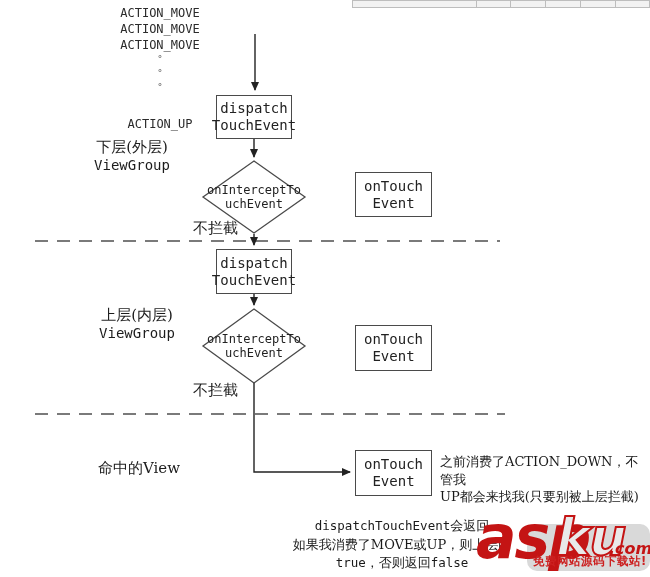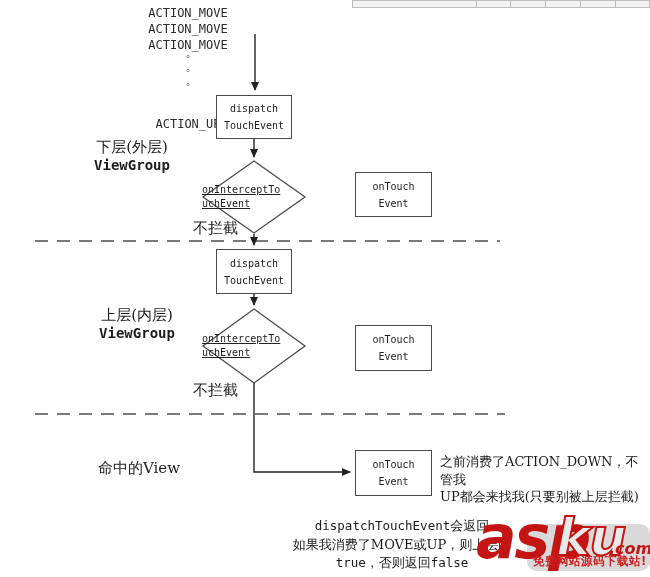--- a/index.html
+++ b/index.html
@@ -8,47 +8,47 @@
     font-family:"DejaVu Serif","Liberation Serif",serif;color:#1a1a1a;
   }
   svg.wires{position:absolute;left:0;top:0;width:650px;height:577px;pointer-events:none;}
 
   
   .top-strip{position:absolute;left:352px;top:0;width:296px;height:6px;
     background:#f2f2f2;border:1px solid #bdbdbd;}
   .top-strip .div{position:absolute;top:0;width:1px;height:6px;background:#bdbdbd;}
 
   
-  .evt{position:absolute;left:140px;width:96px;text-align:center;
+  .evt{position:absolute;left:112px;width:96px;text-align:center;
     font-family:"DejaVu Sans Mono","Liberation Mono",monospace;font-size:12px;color:#2b2b2b;}
   .evt-moves{top:5px;line-height:16px;}
   .evt-dots{top:52px;line-height:14px;font-size:9px;color:#555;}
   .evt-up{top:93px;margin-top:24px;}
 
   
   .node{position:absolute;background:#fff;border:1.5px solid #4a4a4a;
     display:flex;flex-direction:column;align-items:center;justify-content:center;
-    font-family:"DejaVu Sans Mono","Liberation Mono",monospace;font-size:10px;
+    font-family:"DejaVu Sans Mono","Liberation Mono",monospace;font-size:14px;
     line-height:17px;color:#222;text-align:center;}
   .b-dispatch1{left:216px;top:95px;width:74px;height:42px;}
   .b-ontouch1{left:355px;top:172px;width:75px;height:43px;}
   .b-dispatch2{left:216px;top:249px;width:74px;height:43px;}
   .b-ontouch2{left:355px;top:325px;width:75px;height:44px;}
   .b-ontouch3{left:355px;top:450px;width:75px;height:44px;}
 
   
-  .dtext{position:absolute;left:202px;width:104px;
-    font-family:"DejaVu Sans Mono","Liberation Mono",monospace;font-size:10px;
-    line-height:14px;color:#222;text-decoration:underline;}
+  .dtext{position:absolute;left:202px;width:104px;text-align:center;
+    font-family:"DejaVu Sans Mono","Liberation Mono",monospace;font-size:12px;
+    line-height:14px;color:#222;}
   .dtext1{top:183px;}
   .dtext2{top:332px;}
 
   
   .side{position:absolute;text-align:center;font-size:15px;line-height:18px;color:#1c1c1c;}
-  .side .mono{font-family:"DejaVu Sans Mono","Liberation Mono",monospace;font-size:14px;font-weight:bold;}
+  .side .mono{font-family:"DejaVu Sans Mono","Liberation Mono",monospace;font-size:14px;}
   .side-outer{left:76px;top:138px;width:112px;}
   .side-inner{left:86px;top:306px;width:102px;}
   .side-hit{left:88px;top:459px;width:102px;}
 
   .nointercept{position:absolute;font-size:15px;color:#1c1c1c;}
   .ni1{left:193px;top:219px;}
   .ni2{left:193px;top:381px;}
 
   
   .anno-right{position:absolute;left:440px;top:453px;width:210px;

